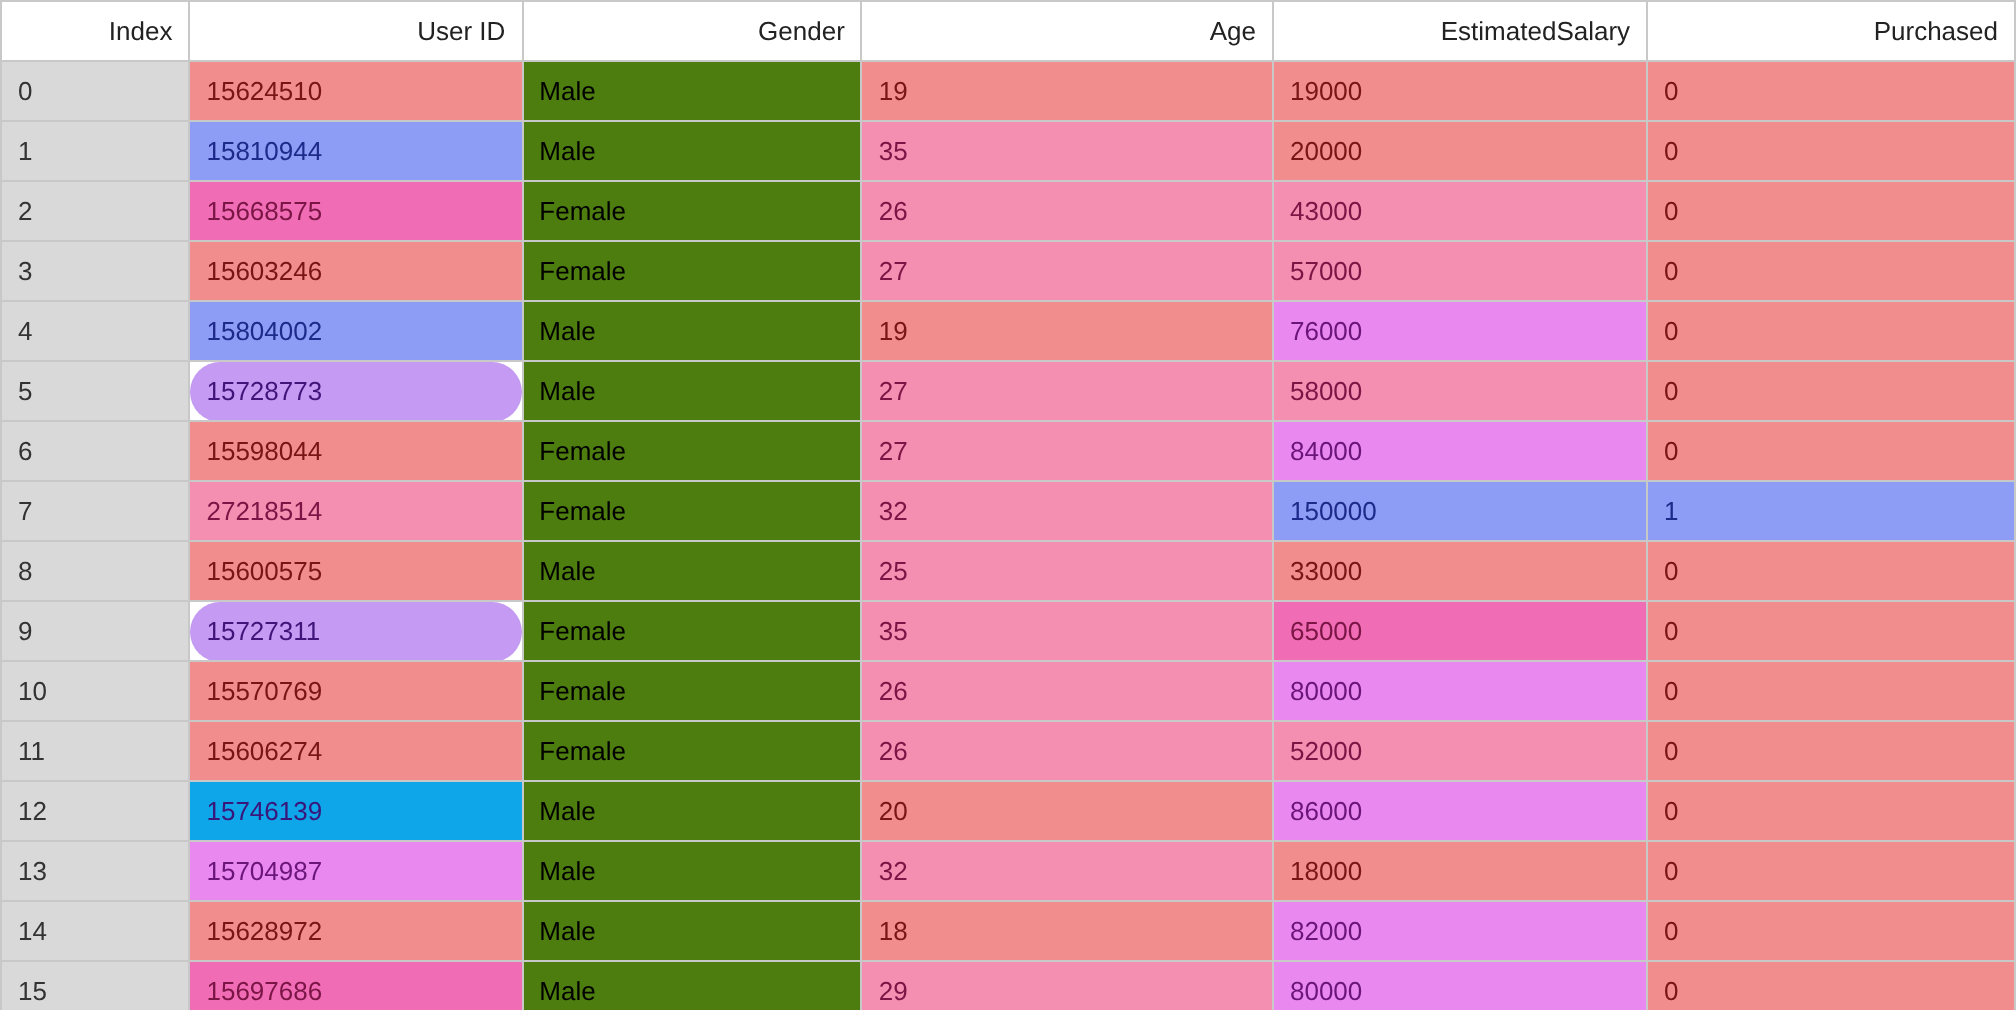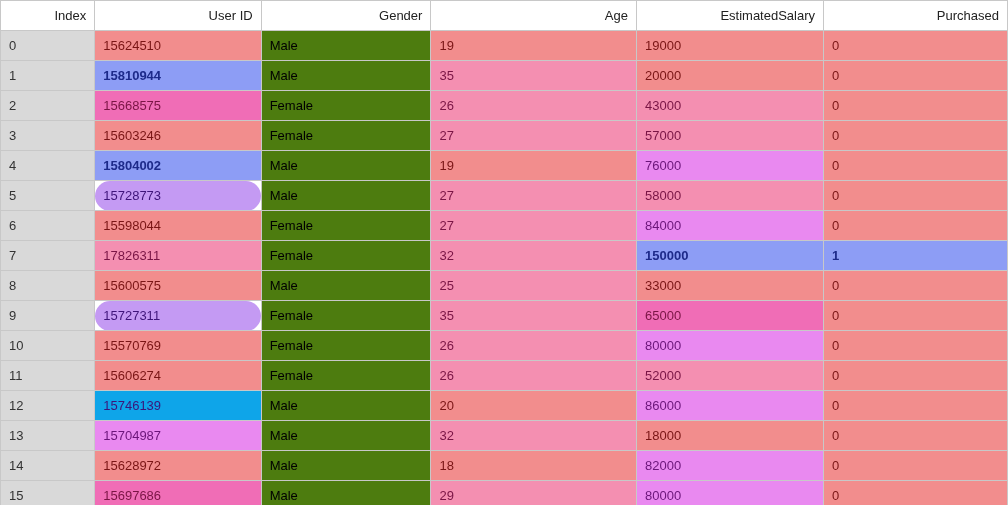--- a/index.html
+++ b/index.html
@@ -44,21 +44,21 @@
   .gender-cell {
     background: #4d7c0f;
   }
   
   .h-salmon   { background: #f28d8d; color: #7a1515; }
   .h-pink     { background: #f48fb1; color: #7a1545; }
   .h-hotpink  { background: #f06db6; color: #7a1545; margin-left: 36px; }
   .h-magenta  { background: #e989f0; color: #6b157a; }
   .h-violet   { background: #c49af3; color: #3f157a; border-radius: 15px; }
   .h-lilac    { background: #0ea5e9; color: #3a157a; }
-  .h-blue     { background: #8d9df5; color: #1d2a8a; font-weight: bold; }
+  .h-blue     { background: #8d9df5; color: #1d2a8a; }
 </style>
 </head>
 <body>
 
 <div class="table">
   <div class="row header">
     <div class="cell col-index">Index</div>
     <div class="cell col-userid">User ID</div>
     <div class="cell col-gender">Gender</div>
     <div class="cell col-age">Age</div>
@@ -117,21 +117,21 @@
     <div class="row">
       <div class="cell col-index idx-cell">6</div>
       <div class="cell col-userid h-salmon">15598044</div>
       <div class="cell col-gender gender-cell">Female</div>
       <div class="cell col-age h-pink">27</div>
       <div class="cell col-salary h-magenta">84000</div>
       <div class="cell col-purchased h-salmon">0</div>
     </div>
     <div class="row">
       <div class="cell col-index idx-cell">7</div>
-      <div class="cell col-userid h-pink">17826311</div>
+      <div class="cell col-userid h-pink">27218514</div>
       <div class="cell col-gender gender-cell">Female</div>
       <div class="cell col-age h-pink">32</div>
       <div class="cell col-salary h-blue">150000</div>
       <div class="cell col-purchased h-blue">1</div>
     </div>
     <div class="row">
       <div class="cell col-index idx-cell">8</div>
       <div class="cell col-userid h-salmon">15600575</div>
       <div class="cell col-gender gender-cell">Male</div>
       <div class="cell col-age h-pink">25</div>

